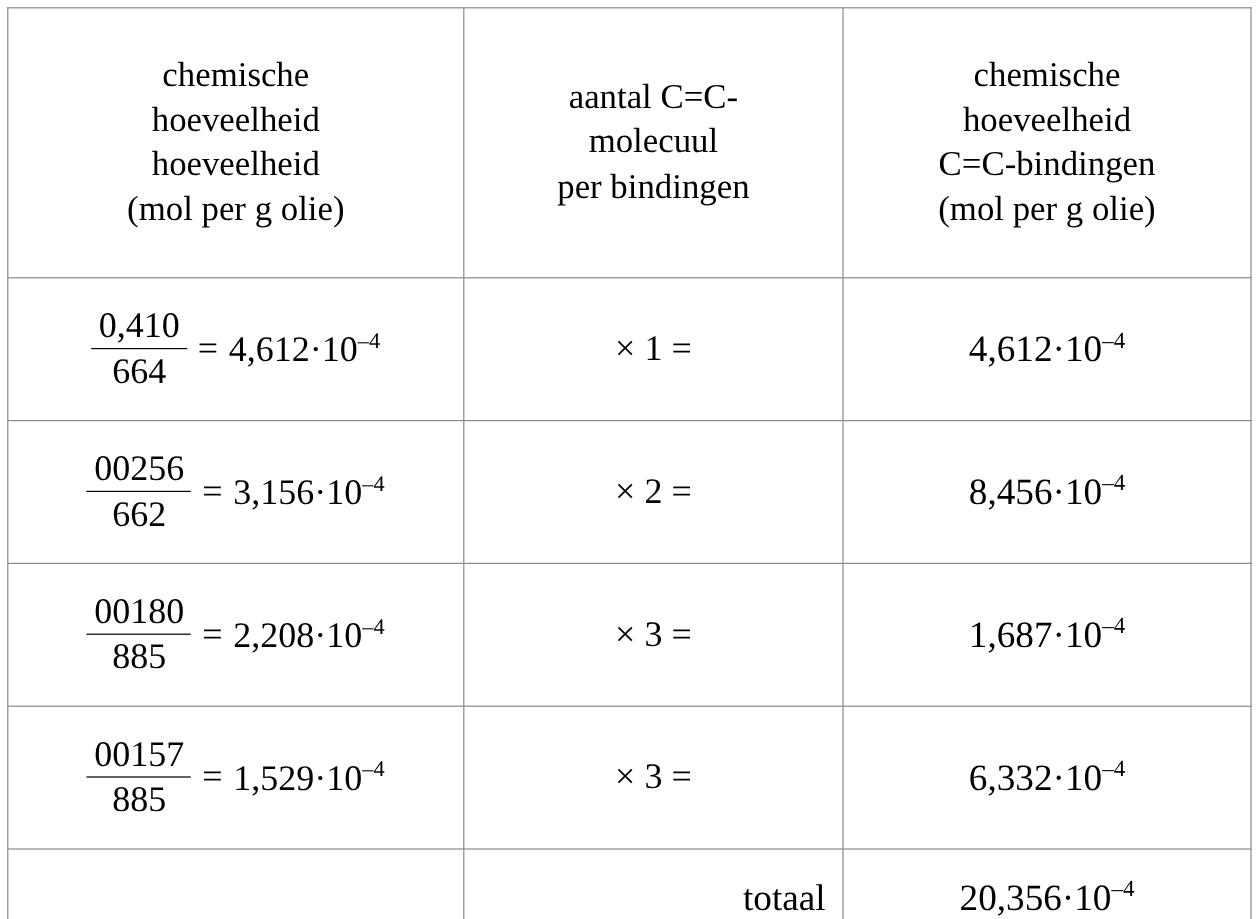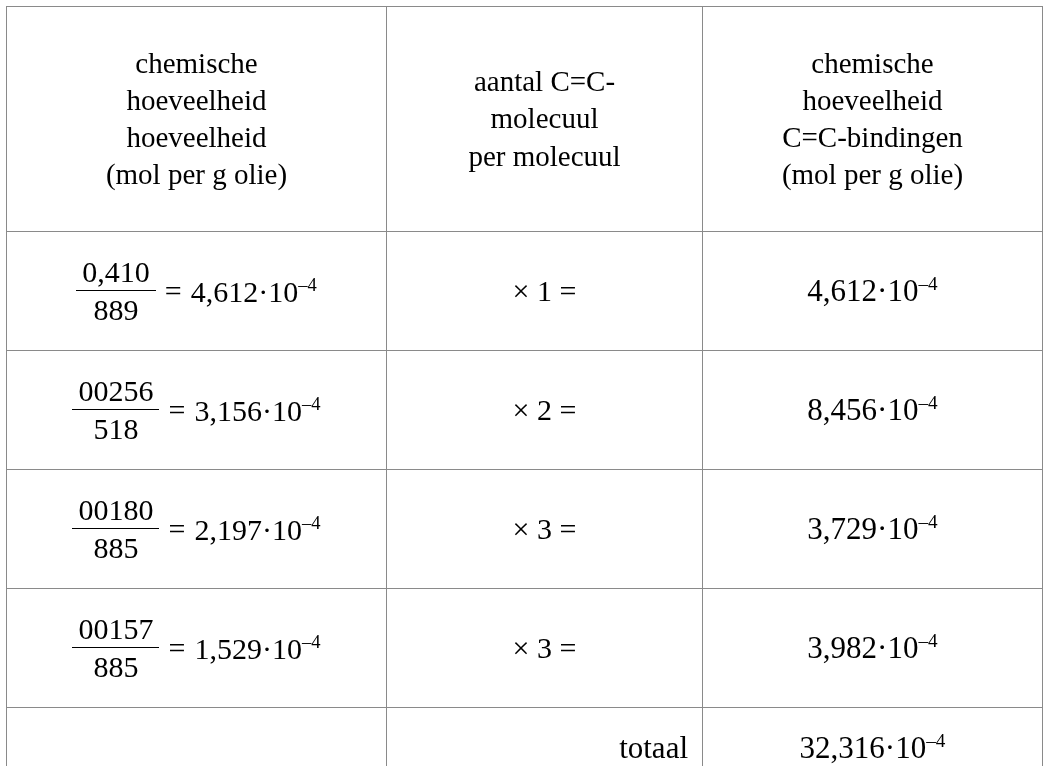--- a/index.html
+++ b/index.html
@@ -107,55 +107,55 @@
       <tr>
         <td class="hdr">
           <span class="line">chemische</span>
           <span class="line">hoeveelheid</span>
           <span class="line">hoeveelheid</span>
           <span class="line">(mol per g olie)</span>
         </td>
         <td class="hdr">
           <span class="line">aantal C=C-</span>
           <span class="line">molecuul</span>
-          <span class="line">per molecuul</span>
+          <span class="line">per bindingen</span>
         </td>
         <td class="hdr">
           <span class="line">chemische</span>
           <span class="line">hoeveelheid</span>
           <span class="line">C=C-bindingen</span>
           <span class="line">(mol per g olie)</span>
         </td>
       </tr>
 
       <tr class="datarow">
         <td class="frac-cell">
           <span class="frac-expr">
             <span class="frac">
               <span class="num">0,410</span>
-              <span class="den">889</span>
+              <span class="den">664</span>
             </span>
             <span class="eq">=</span>
             <span class="val"><span>4,612</span><span>·</span><span>10</span><sup>–4</sup></span>
           </span>
         </td>
         <td class="mult-cell">
           <span>× 1 =</span>
         </td>
         <td class="res-cell">
           <span class="res"><span>4,612</span><span>·</span><span>10</span><sup>–4</sup></span>
         </td>
       </tr>
 
       <tr class="datarow">
         <td class="frac-cell">
           <span class="frac-expr">
             <span class="frac">
               <span class="num">00256</span>
-              <span class="den">518</span>
+              <span class="den">662</span>
             </span>
             <span class="eq">=</span>
             <span class="val"><span>3,156</span><span>·</span><span>10</span><sup>–4</sup></span>
           </span>
         </td>
         <td class="mult-cell">
           <span>× 2 =</span>
         </td>
         <td class="res-cell">
           <span class="res"><span>8,456</span><span>·</span><span>10</span><sup>–4</sup></span>
@@ -163,52 +163,52 @@
       </tr>
 
       <tr class="datarow">
         <td class="frac-cell">
           <span class="frac-expr">
             <span class="frac">
               <span class="num">00180</span>
               <span class="den">885</span>
             </span>
             <span class="eq">=</span>
-            <span class="val"><span>2,197</span><span>·</span><span>10</span><sup>–4</sup></span>
+            <span class="val"><span>2,208</span><span>·</span><span>10</span><sup>–4</sup></span>
           </span>
         </td>
         <td class="mult-cell">
           <span>× 3 =</span>
         </td>
         <td class="res-cell">
-          <span class="res"><span>3,729</span><span>·</span><span>10</span><sup>–4</sup></span>
+          <span class="res"><span>1,687</span><span>·</span><span>10</span><sup>–4</sup></span>
         </td>
       </tr>
 
       <tr class="datarow">
         <td class="frac-cell">
           <span class="frac-expr">
             <span class="frac">
               <span class="num">00157</span>
               <span class="den">885</span>
             </span>
             <span class="eq">=</span>
             <span class="val"><span>1,529</span><span>·</span><span>10</span><sup>–4</sup></span>
           </span>
         </td>
         <td class="mult-cell">
           <span>× 3 =</span>
         </td>
         <td class="res-cell">
-          <span class="res"><span>3,982</span><span>·</span><span>10</span><sup>–4</sup></span>
+          <span class="res"><span>6,332</span><span>·</span><span>10</span><sup>–4</sup></span>
         </td>
       </tr>
 
       <tr class="lastrow">
         <td class="blank-cell"></td>
         <td class="total-label">totaal</td>
         <td class="res-cell">
-          <span class="res"><span>32,316</span><span>·</span><span>10</span><sup>–4</sup></span>
+          <span class="res"><span>20,356</span><span>·</span><span>10</span><sup>–4</sup></span>
         </td>
       </tr>
     </tbody>
   </table>
 </div>
 
 </body></html>

